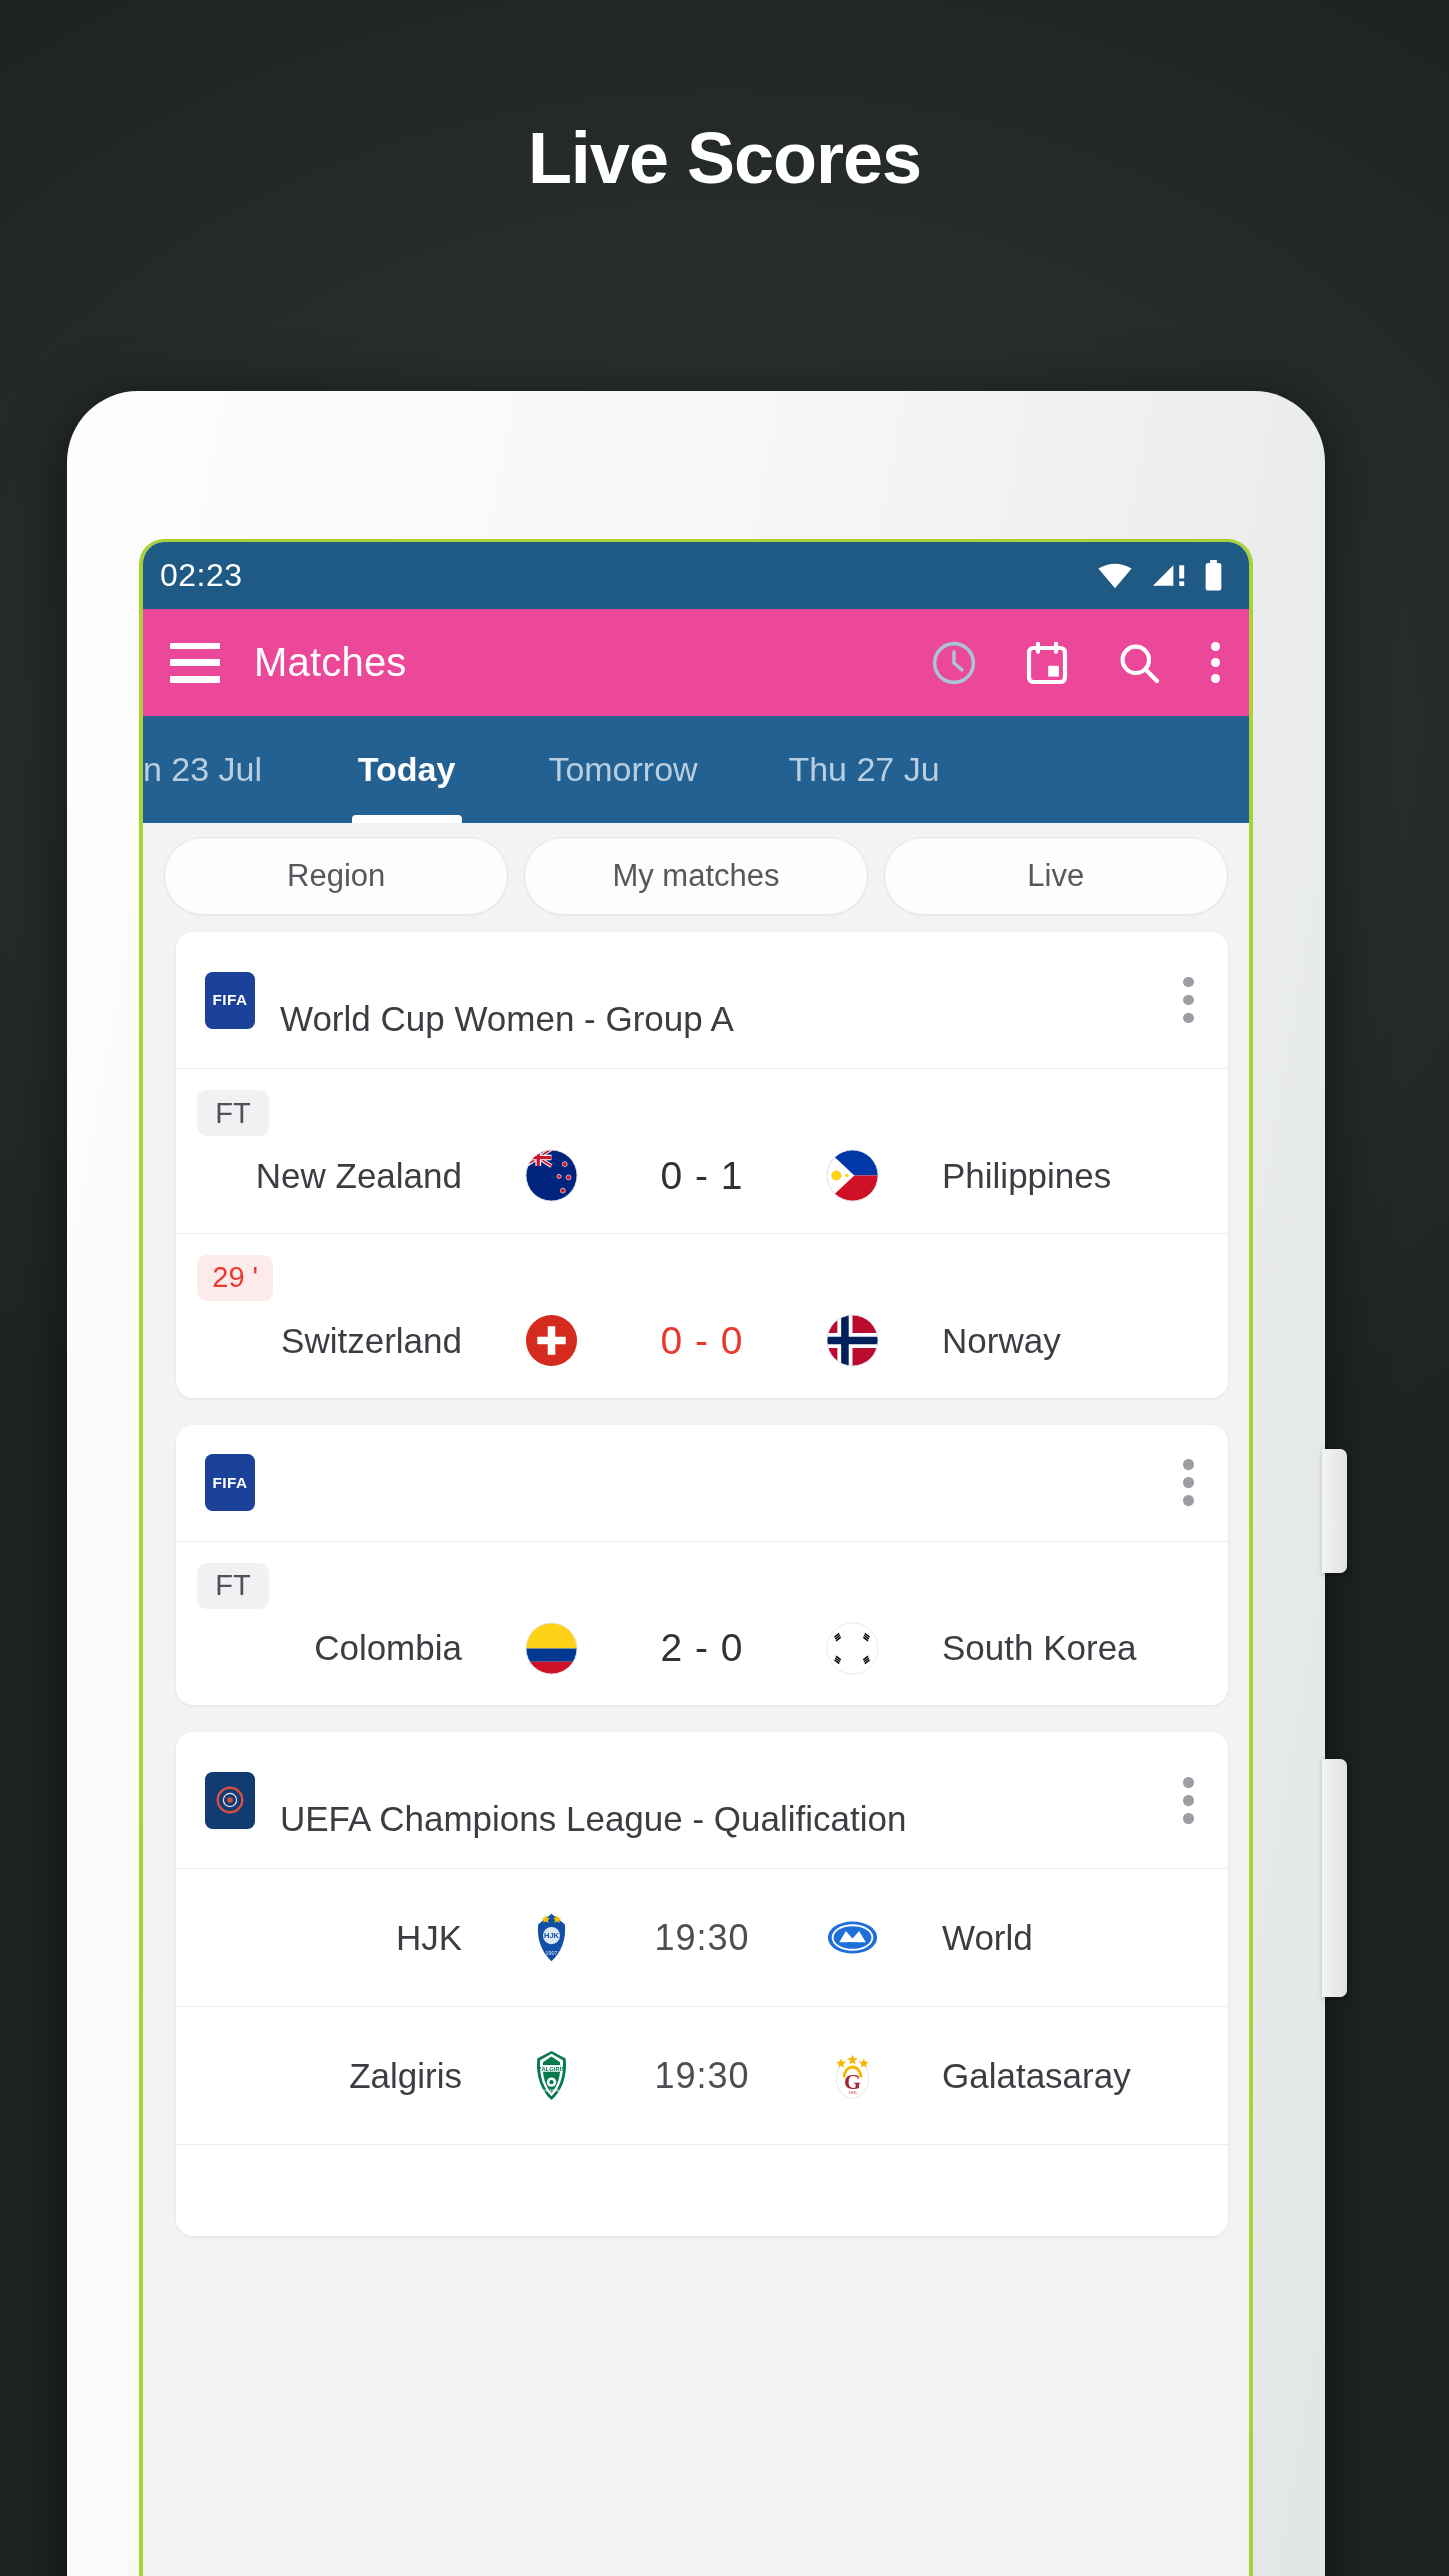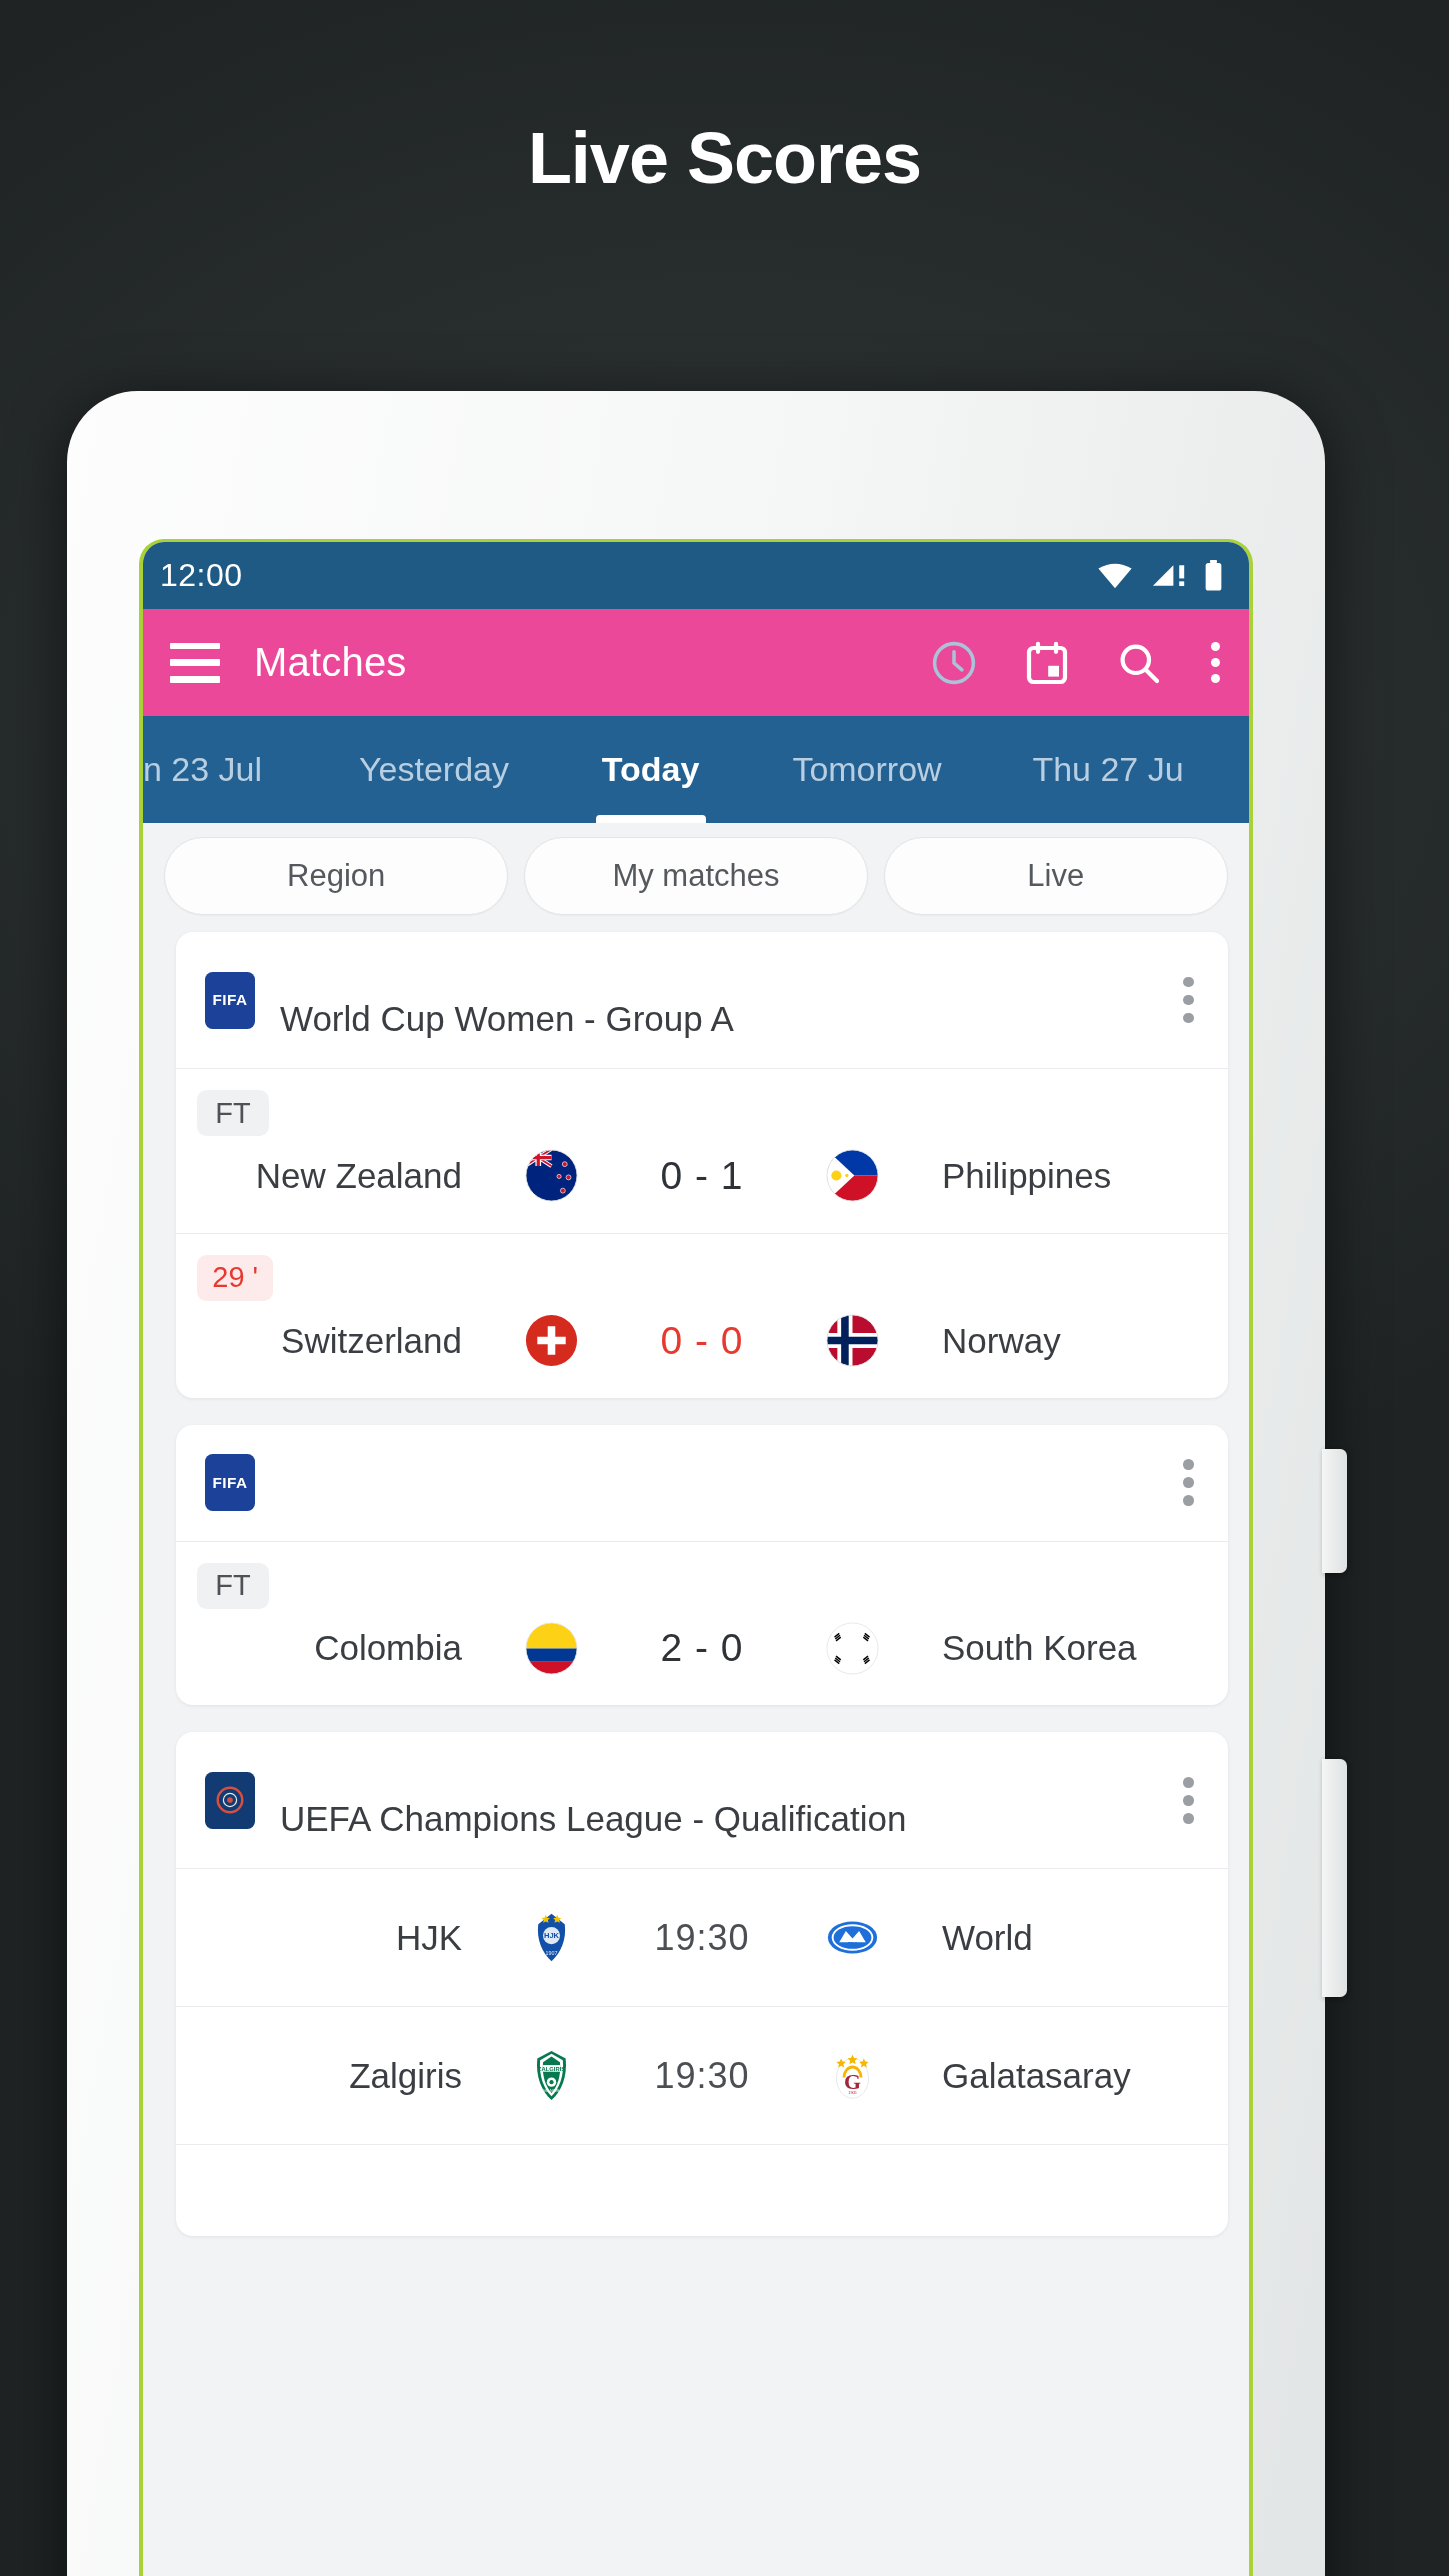--- a/index.html
+++ b/index.html
@@ -232,21 +232,21 @@
   <div id="camera-lens"></div>
   <div id="sensor-cluster">
     <span class="dot top"></span>
     <span class="dot bottom"></span>
   </div>
   <div id="earpiece"></div>
 
   <div id="screen">
 
     <div id="status-bar">
-      <span id="status-time">12:00</span>
+      <span id="status-time">02:23</span>
       <span id="status-icons">
         <span class="sb-icon">
           <svg width="38" height="29" viewBox="0 0 24 18">
               <path d="M12 17 L1.5 4.5 Q12 -1.5 22.5 4.5 Z" fill="#fff"></path>
             </svg>
         </span>
         <span class="sb-icon">
           <svg width="38" height="29" viewBox="0 0 26 18">
             <path d="M2 16 L16 2 L16 16 Z" fill="#fff"></path>
             <rect x="20" y="2" width="3.4" height="9" fill="#fff"></rect>
@@ -292,21 +292,20 @@
         <span id="overflow-dots">
           <i></i>
           <i></i>
           <i></i>
         </span>
       </div>
     </div>
 
     <div id="date-tabs">
       <div id="tab-0" class="date-tab">un 23 Jul</div>
-      <div id="tab-1" class="date-tab">Yesterday</div>
       <div id="tab-2" class="date-tab active">Today</div>
       <div id="tab-3" class="date-tab">Tomorrow</div>
       <div id="tab-4" class="date-tab">Thu 27 Ju</div>
     </div>
 
     <div id="filter-row">
       <div class="chip">Region</div>
       <div class="chip">My matches</div>
       <div class="chip">Live</div>
     </div>

